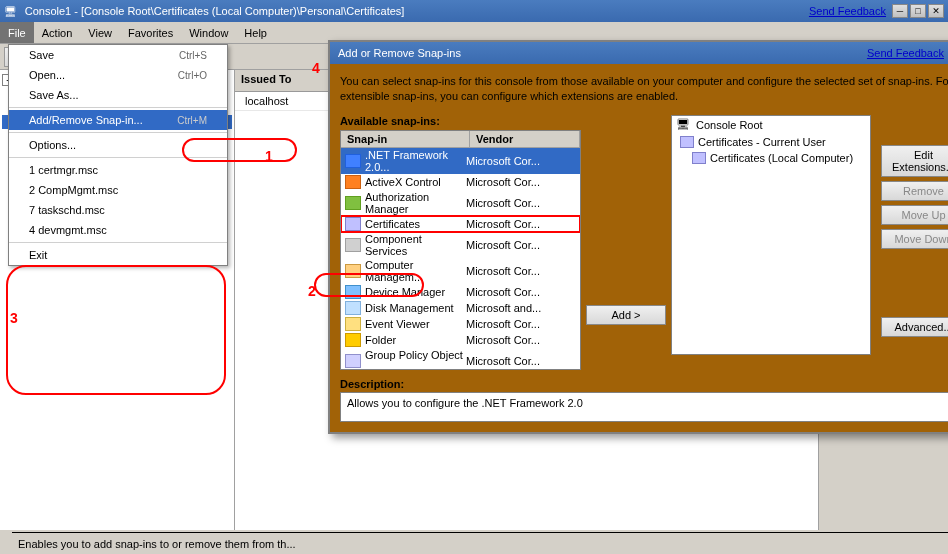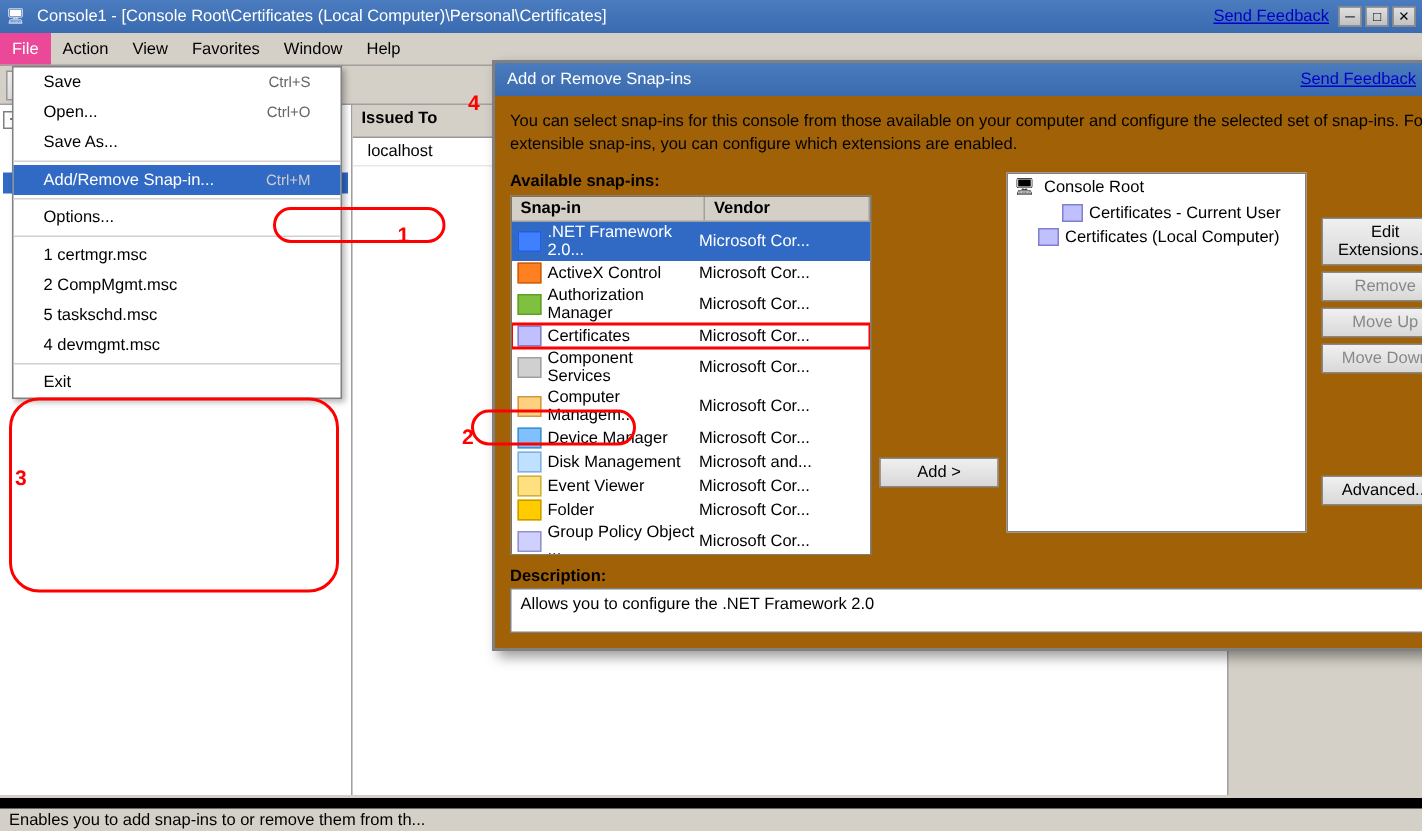--- a/index.html
+++ b/index.html
@@ -54,21 +54,21 @@
       align-items: stretch;
       border-bottom: 1px solid #a0a0a0;
     }
     .menu-item {
       padding: 3px 8px;
       cursor: pointer;
       display: flex;
       align-items: center;
     }
     .menu-item:hover, .menu-item.active {
-      background: #ec4899;
+      background: #737373;
       color: white;
     }
 
     
     .toolbar {
       background: #d4d0c8;
       height: 26px;
       display: flex;
       align-items: center;
       padding: 2px 4px;
@@ -143,28 +143,28 @@
       cursor: pointer;
       display: flex;
       align-items: center;
       justify-content: space-between;
     }
 
     
     .status-bar {
       height: 22px;
       background: #d4d0c8;
-      border-top: 7px solid #000000;
+      border-top: 1px solid #000000;
       display: flex;
       align-items: center;
       padding: 0 6px;
       font-size: 11px;
       position: absolute;
       bottom: 0;
-      left: 0;
+      left: 12px;
       right: 0;
     }
 
     
     .tree-container {
       padding: 2px;
       overflow-y: auto;
       height: 100%;
     }
     .tree-item {
@@ -478,21 +478,21 @@
     <span>Options...</span>
   </div>
   <div class="dropdown-separator"></div>
   <div class="dropdown-item">
     <span>1 certmgr.msc</span>
   </div>
   <div class="dropdown-item">
     <span>2 CompMgmt.msc</span>
   </div>
   <div class="dropdown-item">
-    <span>5 taskschd.msc</span>
+    <span>7 taskschd.msc</span>
   </div>
   <div class="dropdown-item">
     <span>4 devmgmt.msc</span>
   </div>
   <div class="dropdown-separator"></div>
   <div class="dropdown-item">
     <span>Exit</span>
   </div>
 </div>
 
@@ -683,21 +683,21 @@
         <div style="height:140px;"></div>
         <button class="dialog-btn">Add &gt;</button>
       </div>
 
       <div style="width:200px;">
         <div class="selected-list">
           <div class="selected-row">
             <span style="width:16px; height:14px; margin-right:4px; display:inline-block;">🖥</span>
             <span>Console Root</span>
           </div>
-          <div class="selected-row" style="padding-left:36px;">
+          <div class="selected-row" style="padding-left:8px;">
             <span class="cert-icon" style="margin-right:4px;"></span>
             <span>Certificates - Current User</span>
           </div>
           <div class="selected-row" style="padding-left:20px;">
             <span class="cert-icon" style="margin-right:4px;"></span>
             <span>Certificates (Local Computer)</span>
           </div>
         </div>
       </div>
 

